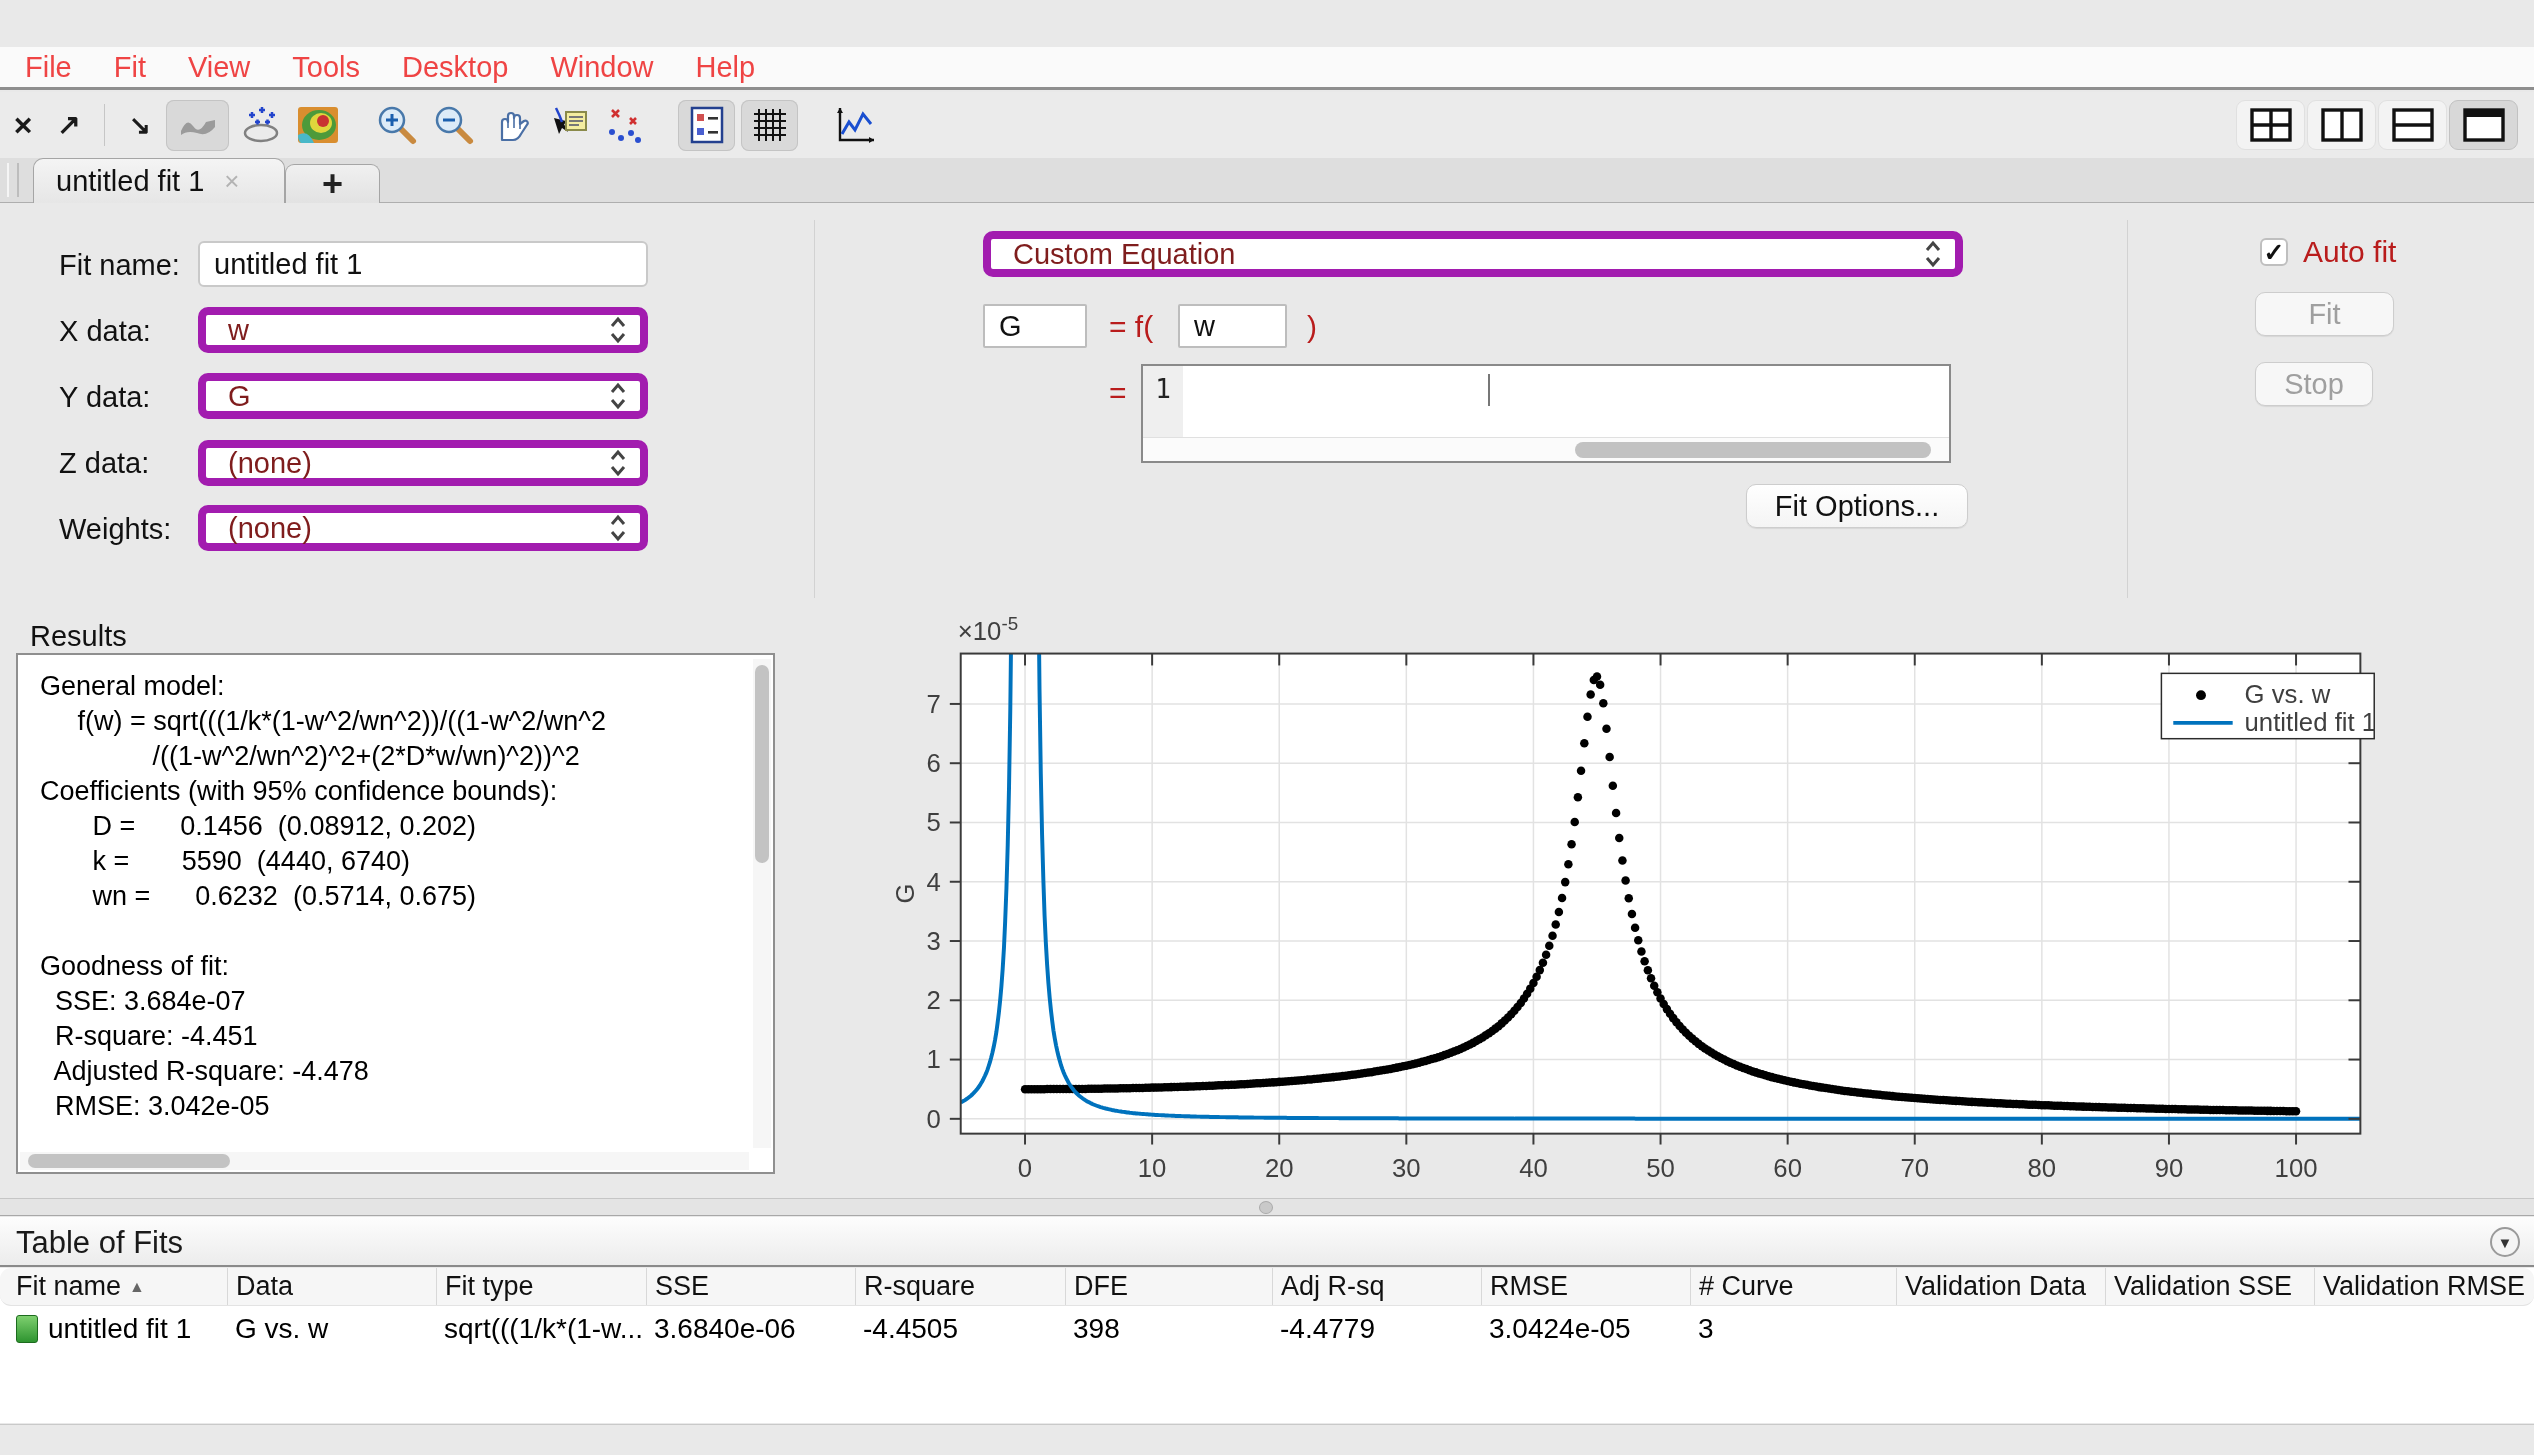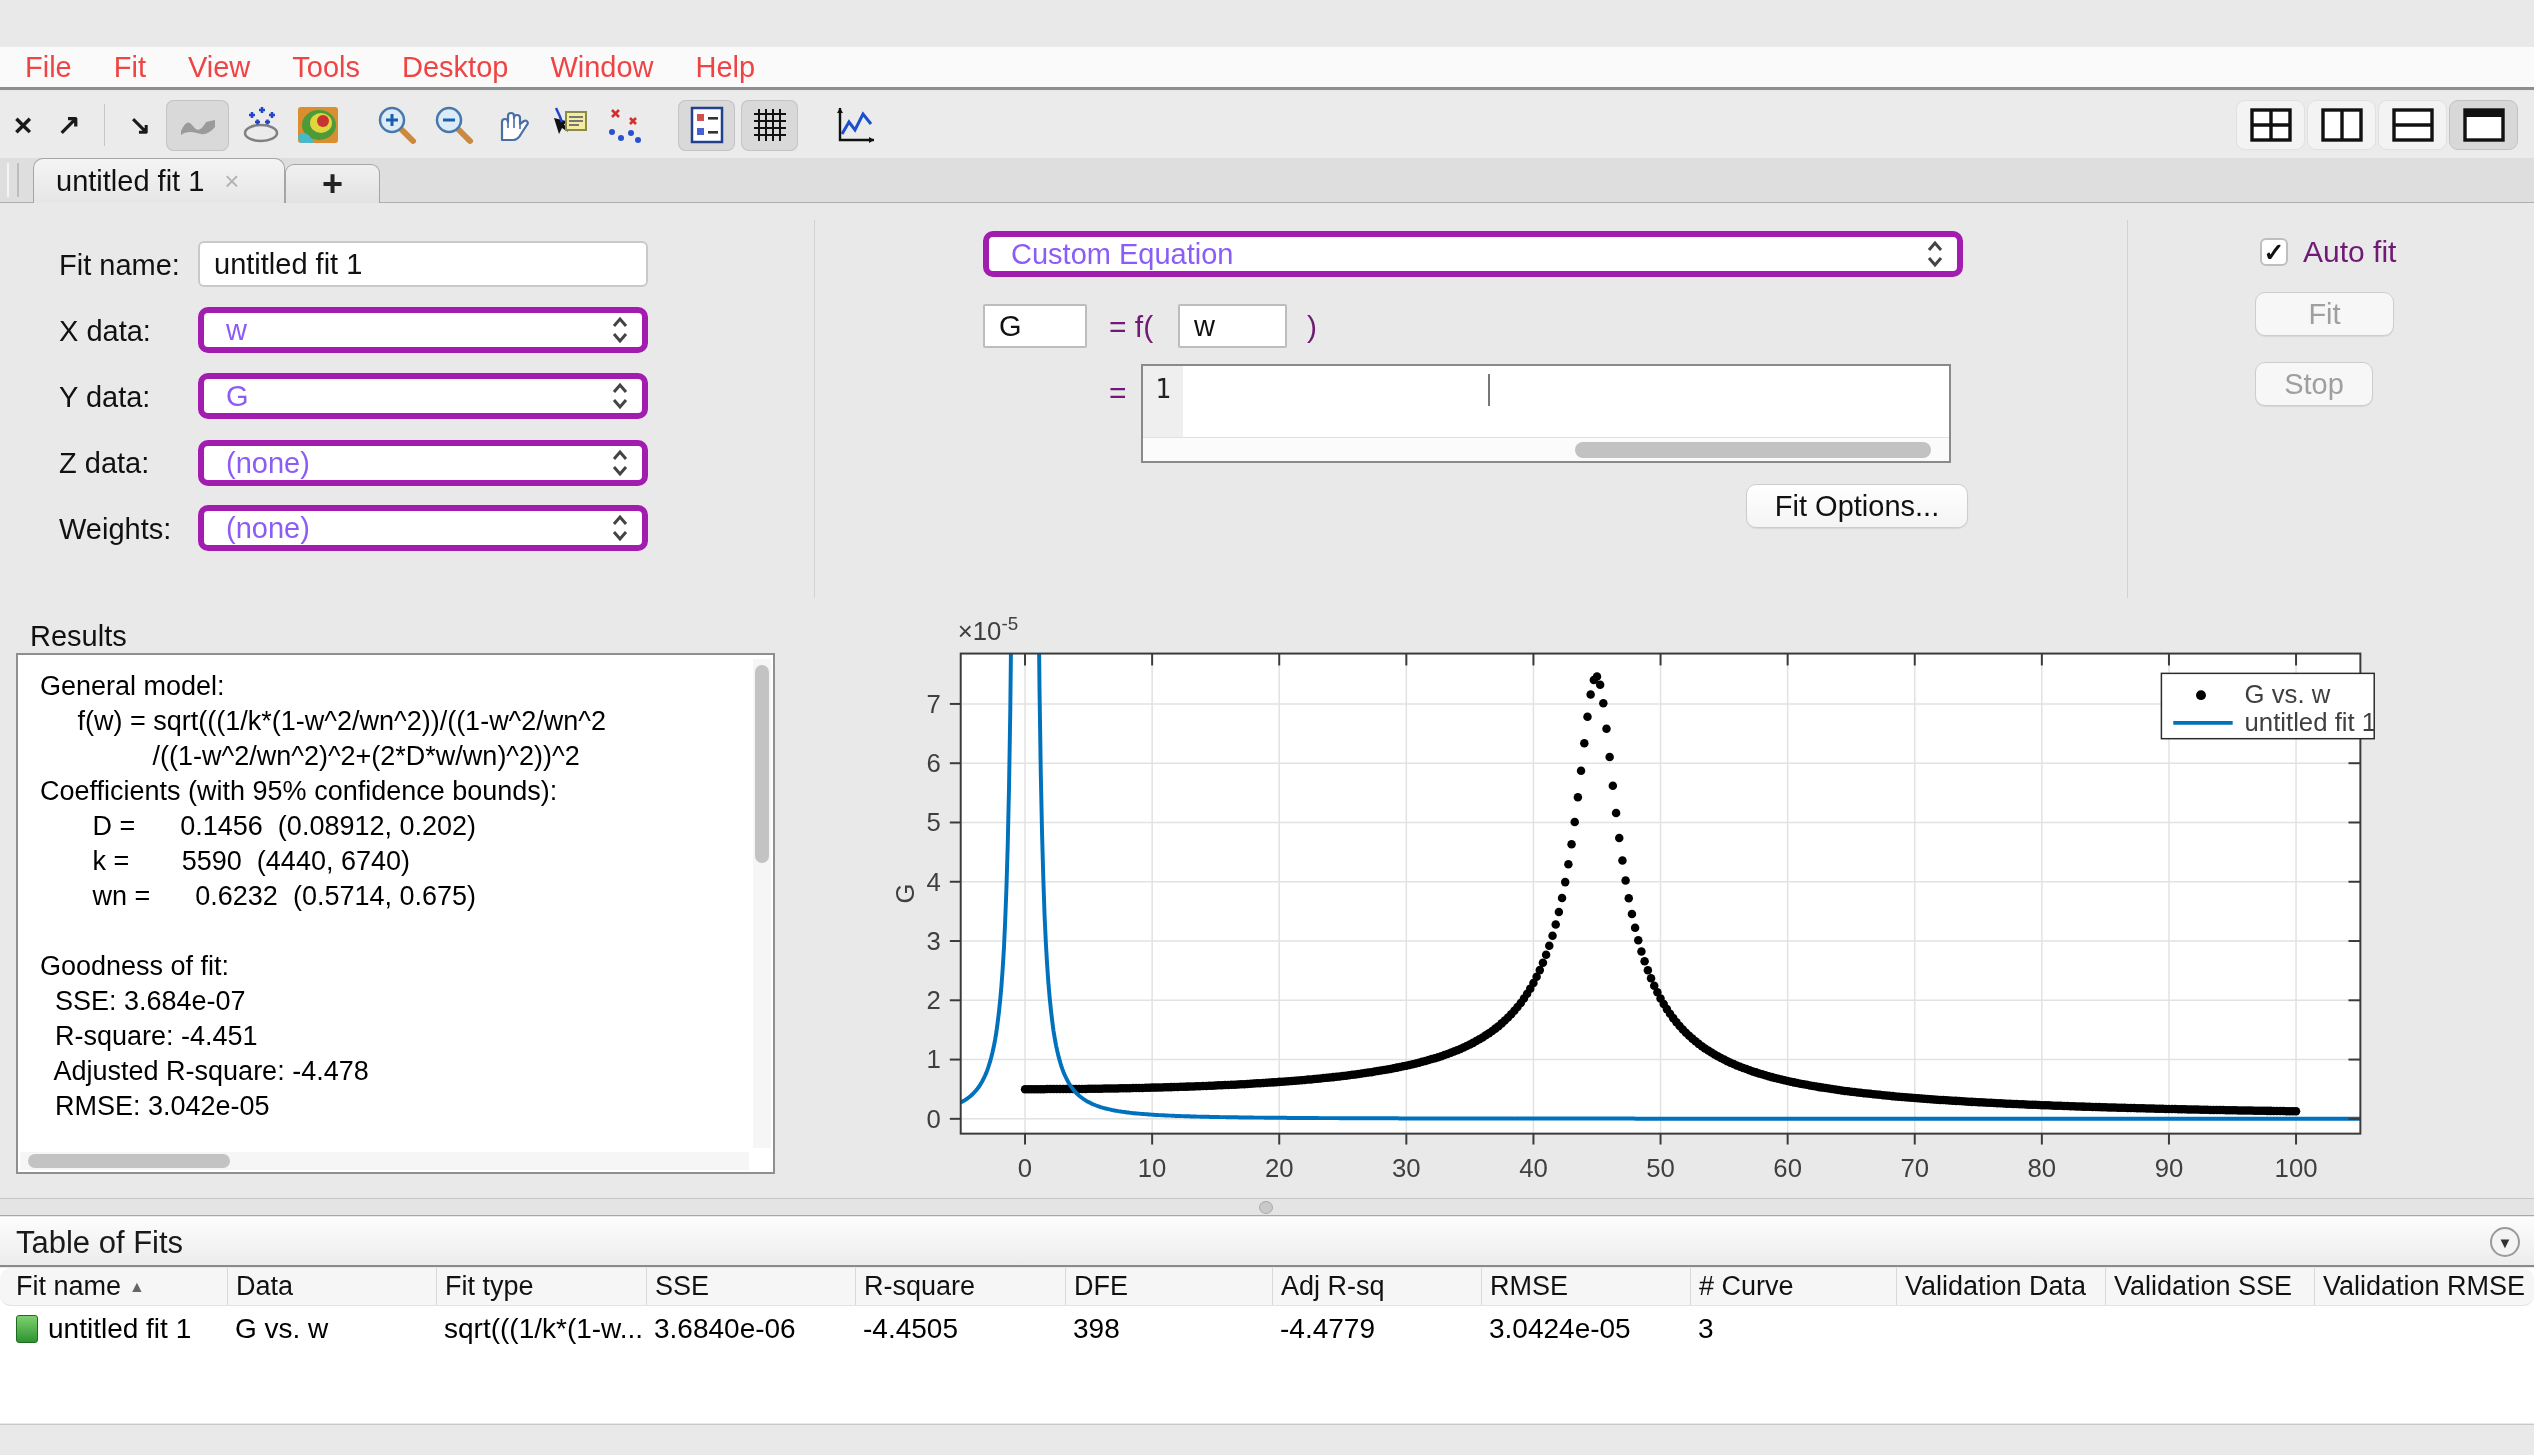--- a/index.html
+++ b/index.html
@@ -46,26 +46,26 @@
   .tab-close { margin-left:20px; font-size:26px; color:#b3b3b3; line-height:1; }
   .tab-add { position:absolute; left:285px; top:6px; width:95px; height:39px;
              background:linear-gradient(#f0f0f0,#e2e2e2); border:1px solid #a5a5a5; border-bottom:none;
              border-radius:9px 9px 0 0; display:flex; align-items:center; justify-content:center;
              font-size:36px; font-weight:bold; color:#222; }
 
   
   .param-label { position:absolute; left:59px; font-size:29px; color:#111; }
   .text-input { position:absolute; background:#fff; border:2px solid #c9c9c9; border-radius:6px;
                 font-size:29px; color:#111; padding-left:14px; display:flex; align-items:center; }
-  .selectbox { position:absolute; background:#fff; border:6px solid #a21caf; border-radius:10px;
-               font-size:29px; color:#8b5cf6; padding-left:22px; display:flex; align-items:center; }
+  .selectbox { position:absolute; background:#fff; border:8px solid #a21caf; border-radius:10px;
+               font-size:29px; color:#7f1d1d; padding-left:22px; display:flex; align-items:center; }
   .selectbox .chev { position:absolute; right:12px; top:50%; transform:translateY(-50%); }
   .vsep { position:absolute; top:220px; height:378px; width:1px; background:#d2d2d2; }
 
-  .plain-text { position:absolute; font-size:30px; color:#701a75; }
+  .plain-text { position:absolute; font-size:30px; color:#b91c1c; }
 
   .eqbox { position:absolute; left:1141px; top:364px; width:810px; height:99px;
            background:#fff; border:2px solid #8a8a8a; }
   .eq-gutter { position:absolute; left:0; top:0; bottom:24px; width:40px; background:#efefef;
                font-family:"DejaVu Sans Mono", monospace; font-size:26px; color:#222;
                text-align:center; padding-top:8px; }
   .eq-text { position:absolute; left:48px; top:8px; right:4px; font-family:"DejaVu Sans Mono", monospace;
              font-size:26px; color:#000; white-space:nowrap; overflow:hidden; }
   .eq-caret { position:absolute; left:345px; top:8px; width:2px; height:32px; background:#777; }
   .eq-hscroll { position:absolute; left:0; right:0; bottom:0; height:24px; background:#fbfbfb;

